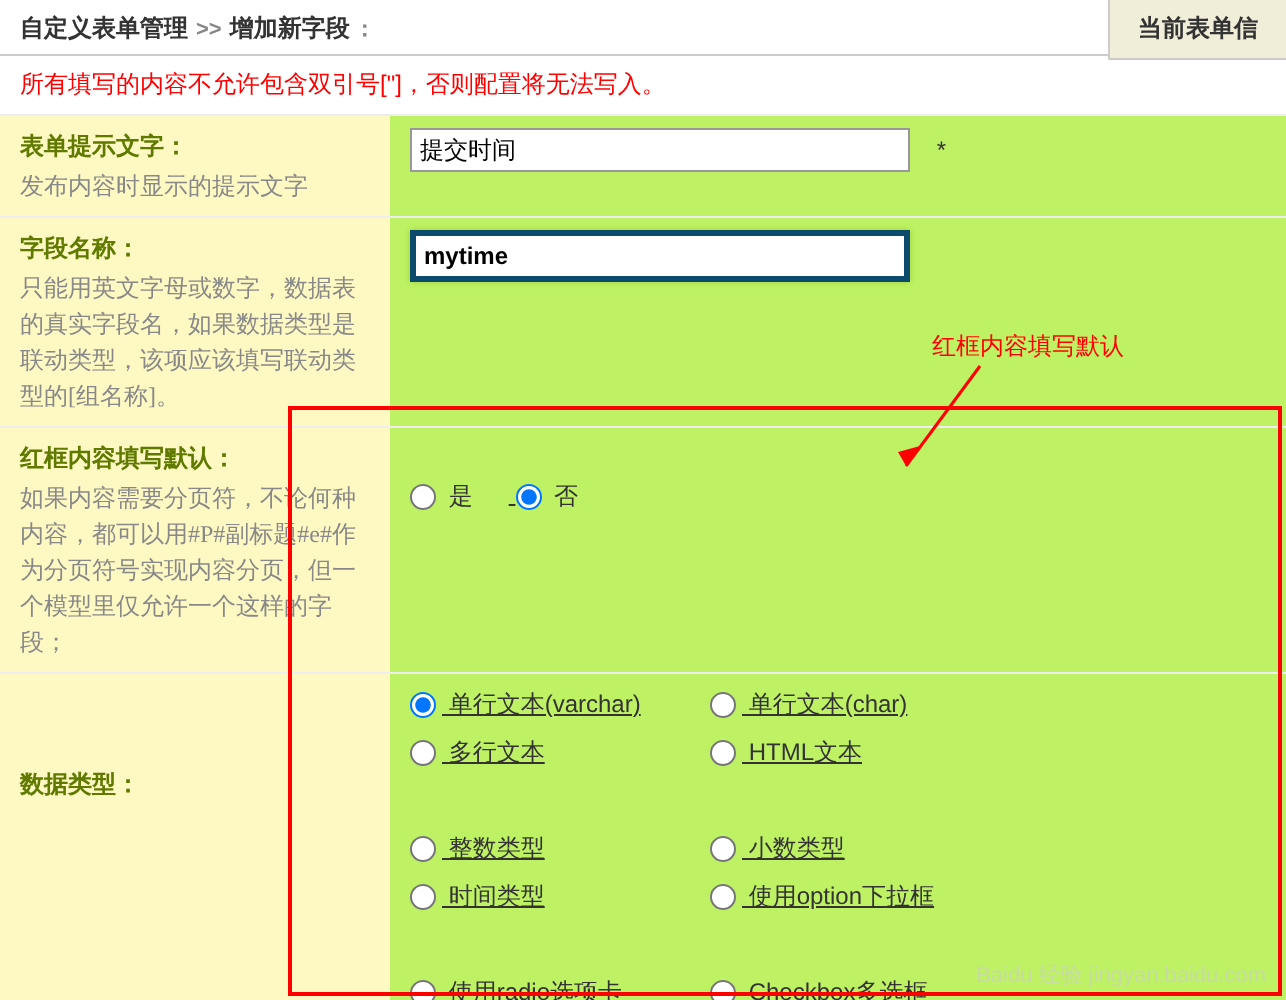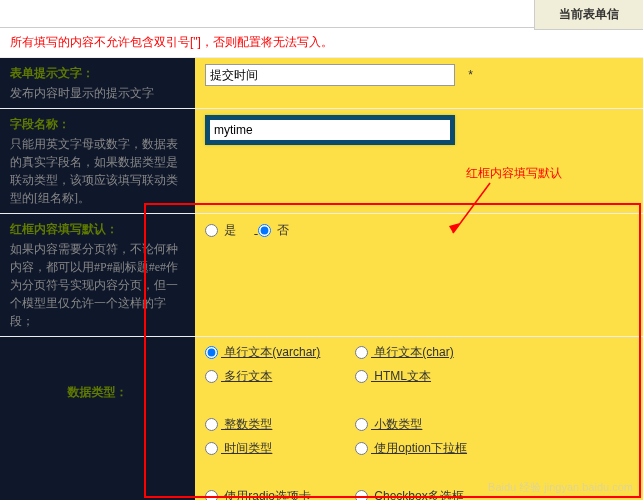--- a/index.html
+++ b/index.html
@@ -1,45 +1,48 @@
 <!DOCTYPE html>
 <html><head>
 <meta charset="utf-8">
 <style>
 *{box-sizing:border-box;margin:0;padding:0;}
 body{font-family:"Microsoft YaHei",SimSun,Arial,sans-serif;font-size:12px;color:#333;background:#fff;width:643px;height:500px;overflow:hidden;position:relative;}
 .header{border-bottom:1px solid #ccc;padding:6px 10px;position:relative;height:28px;}
 .header .crumb{font-weight:bold;color:#333;}
 .header .crumb .sep{color:#888;margin:0 4px;font-size:11px;}
 .header .crumb .col{color:#888;font-size:11px;margin-left:2px;}
-.header .rtab{position:absolute;right:0;top:0;background:#f0edd8;border-left:1px solid #ccc;border-bottom:1px solid #ccc;padding:6px 24px;font-size:12px;color:#333;font-weight:bold;}
+.header .rtab{position:absolute;right:0;top:0;background:#f0edd8;border-left:1px solid #ccc;border-bottom:1px solid #ccc;padding:6px 14px;font-size:12px;color:#333;font-weight:bold;}
 .warn{color:#f00;padding:6px 10px;font-size:12px;}
 table.form{width:100%;border-collapse:collapse;}
 table.form td{padding:6px 10px;vertical-align:top;border-top:1px solid #eee;font-size:12px;line-height:1.5;}
-table.form td.label{width:195px;background:#0f172a;}
+table.form td.label{width:195px;background:#fef9c3;}
 table.form td.label .tt{color:#607a00;font-weight:bold;font-size:12px;display:block;margin-bottom:2px;}
 table.form td.label .desc{color:#888;font-size:12px;font-family:Liberation Serif, serif;}
-table.form td.ctrl{background:#fde047;position:relative;}
+table.form td.ctrl{background:#bef264;position:relative;}
 input.txt{border:1px solid #999;padding:3px 4px;font-size:12px;width:250px;font-family:inherit;}
-input.txt.hl{border:5px solid #0c4a6e;box-shadow:0 0 3px rgba(120,160,0,.4);}
+input.txt.hl{border:3px solid #0c4a6e;box-shadow:0 0 3px rgba(120,160,0,.4);font-weight:bold;}
 td.ctrl .req{margin-left:10px;font-family:Arial;}
 .radio-inline label{display:inline-block;margin-right:18px;vertical-align:middle;cursor:pointer;font-size:12px;}
 .radio-inline input{vertical-align:middle;margin-right:3px;}
 .dtype{width:100%;}
 .dtype label{display:inline-block;width:150px;margin-bottom:6px;vertical-align:top;cursor:pointer;font-size:12px;text-decoration:underline;}
 .dtype label input{vertical-align:middle;margin-right:3px;}
 .redbox{position:absolute;border:2px solid #f00;left:144px;top:203px;width:497px;height:295px;pointer-events:none;}
 .note{position:absolute;left:466px;top:165px;color:#f00;font-size:12px;font-weight:normal;}
 svg.arrow{position:absolute;left:445px;top:178px;pointer-events:none;}
 .wm{position:absolute;right:10px;bottom:5px;color:#ccc;font-size:11px;opacity:.6;font-family:Arial;margin-left:12px;}
 </style>
 </head>
 <body>
 
 <div class="header">
+  <span class="crumb">
+    <span>自定义表单管理</span><span class="sep">&gt;&gt;</span><span>增加新字段</span><span class="col">：</span>
+  </span>
   <div class="rtab">当前表单信</div>
 </div>
 
 <div class="warn">所有填写的内容不允许包含双引号["]，否则配置将无法写入。</div>
 
 <table class="form">
   <tbody>
       <tr>
     <td class="label">
       <span class="tt">表单提示文字：</span>
@@ -58,29 +61,29 @@
     <td class="ctrl">
       <input class="txt hl" type="text" value="mytime" style="">
     </td>
   </tr>
   <tr>
     <td class="label">
       <span class="tt">红框内容填写默认：</span>
       <span class="desc">如果内容需要分页符，不论何种内容，都可以用#P#副标题#e#作为分页符号实现内容分页，但一个模型里仅允许一个这样的字段；</span>
     </td>
     <td class="ctrl">
-      <div class="radio-inline" style="text-decoration:underline;">
+      <div class="radio-inline" style="margin-top:18px;text-decoration:underline;">
         <label><input type="radio" name="pg" style=""> <span>是</span></label>
         <label><input type="radio" name="pg" checked="" style=""> <span>否</span></label>
       </div>
     </td>
   </tr>
   <tr>
     <td class="label">
-      <span class="tt" style="margin-top:40px;display:block;text-align:center;">数据类型：</span>
+      <span class="tt" style="margin-top:40px;display:block;">数据类型：</span>
     </td>
     <td class="ctrl">
       <div class="dtype" id="dtype-box"><label><input type="radio" name="dt" checked="" style=""> 单行文本(varchar)</label><label><input type="radio" name="dt" style=""> 单行文本(char)</label><label><input type="radio" name="dt" style=""> 多行文本</label><label><input type="radio" name="dt" style=""> HTML文本</label><label style="visibility: hidden;">&nbsp;</label><label style="visibility: hidden;">&nbsp;</label><label><input type="radio" name="dt" style=""> 整数类型</label><label><input type="radio" name="dt" style=""> 小数类型</label><label><input type="radio" name="dt" style=""> 时间类型</label><label><input type="radio" name="dt" style=""> 使用option下拉框</label><label style="visibility: hidden;">&nbsp;</label><label style="visibility: hidden;">&nbsp;</label><label><input type="radio" name="dt" style=""> 使用radio选项卡</label><label><input type="radio" name="dt" style=""> Checkbox多选框</label></div>
     </td>
   </tr>
 
 </tbody>
   </table>
 
 <div class="note">红框内容填写默认</div>

